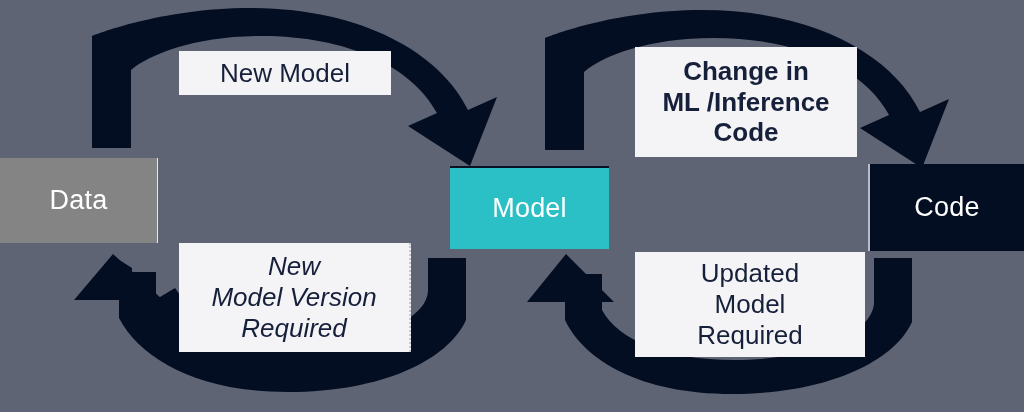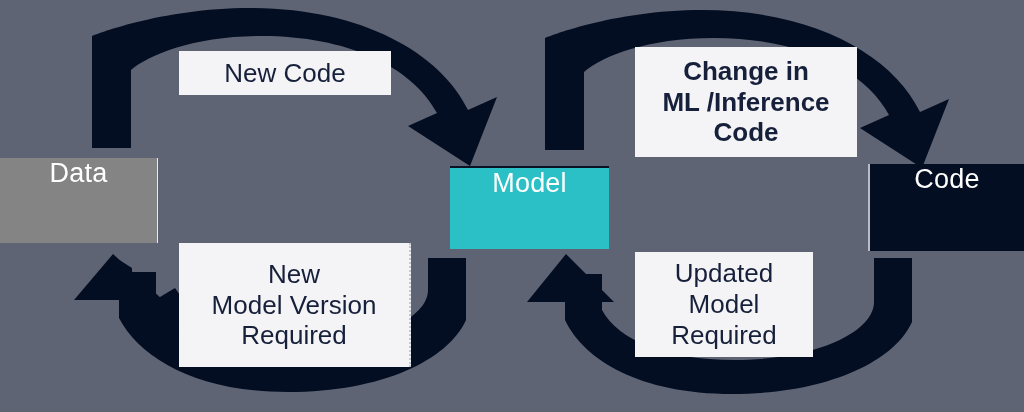--- a/index.html
+++ b/index.html
@@ -22,20 +22,21 @@
   #arrow-layer {
     position: absolute;
     left: 0;
     top: 0;
     width: 1024px;
     height: 412px;
   }
   .node {
     position: absolute;
     display: flex;
+    align-items: center;
     justify-content: center;
     box-sizing: border-box;
     z-index: 3;
   }
   .node-label {
     color: #FFFFFF;
     font-size: 27px;
     line-height: 1.15;
     letter-spacing: 0.2px;
     white-space: nowrap;
@@ -90,27 +91,28 @@
     left: 635px;
     top: 47px;
     width: 222px;
     height: 110px;
     font-weight: bold;
   }
   #tag-new-model-version {
     left: 179px;
     top: 243px;
     width: 232px;
-    height: 124px;
+    height: 109px;
     border-right: 2px dotted #C4C7D0;
+    font-style: italic;
   }
   #tag-updated-model {
     left: 635px;
     top: 252px;
-    width: 178px;
+    width: 230px;
     height: 105px;
   }
 </style>
 </head>
 <body>
 
 <div id="diagram">
 
   <svg id="arrow-layer" viewBox="0 0 1024 412" xmlns="http://www.w3.org/2000/svg">
 
@@ -180,21 +182,21 @@
 
   <div class="node" id="node-model">
     <span class="node-label">Model</span>
   </div>
 
   <div class="node" id="node-code">
     <span class="node-label">Code</span>
   </div>
 
   <div class="tag" id="tag-new-data">
-    <span class="tag-label">New Code</span>
+    <span class="tag-label">New Model</span>
   </div>
 
   <div class="tag" id="tag-code-change">
     <span class="tag-label">Change in
 ML /Inference
 Code</span>
   </div>
 
   <div class="tag" id="tag-new-model-version">
     <span class="tag-label">New

